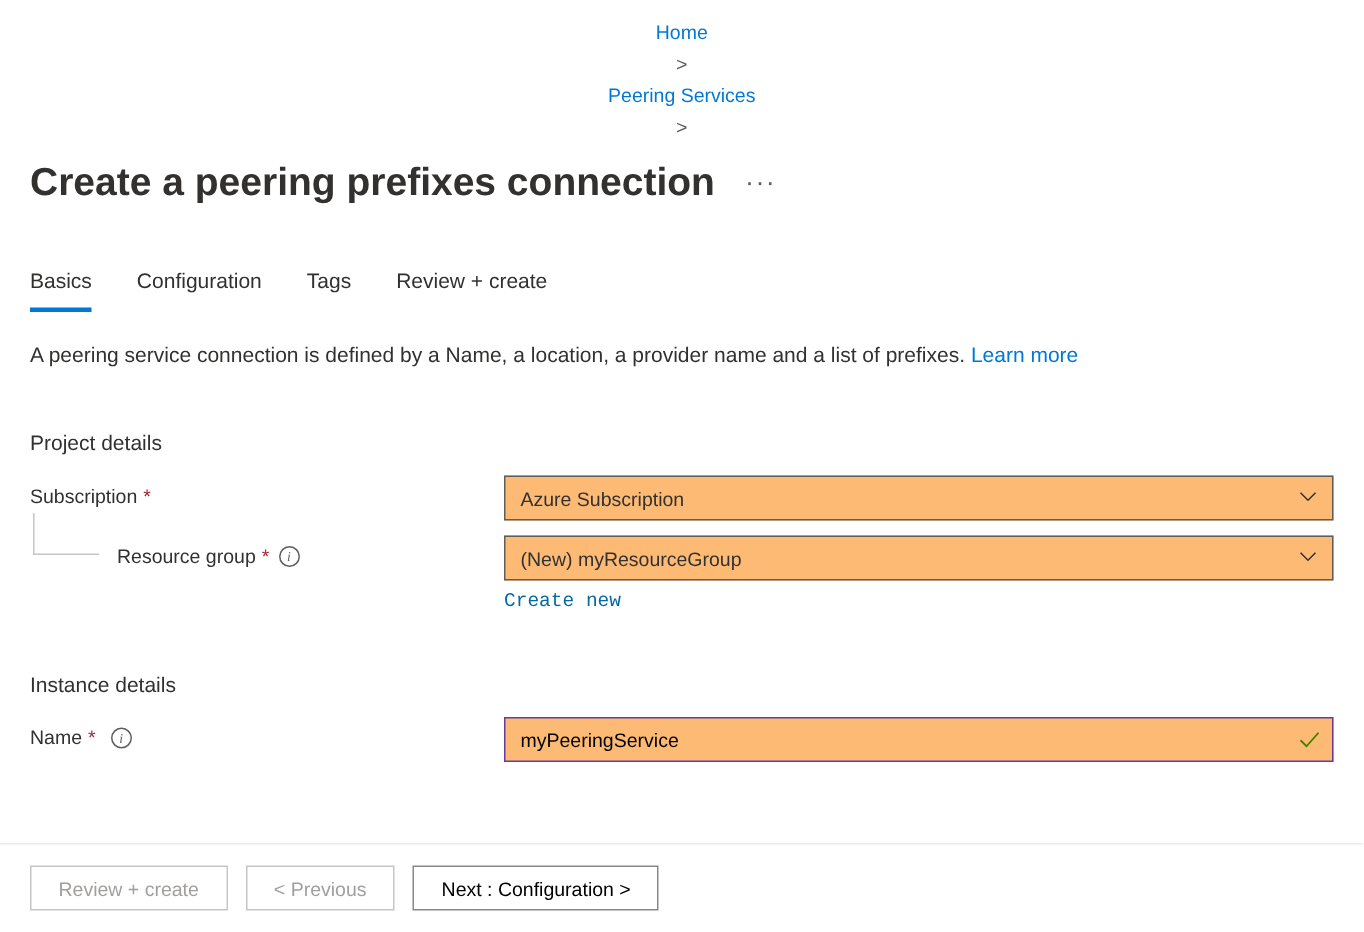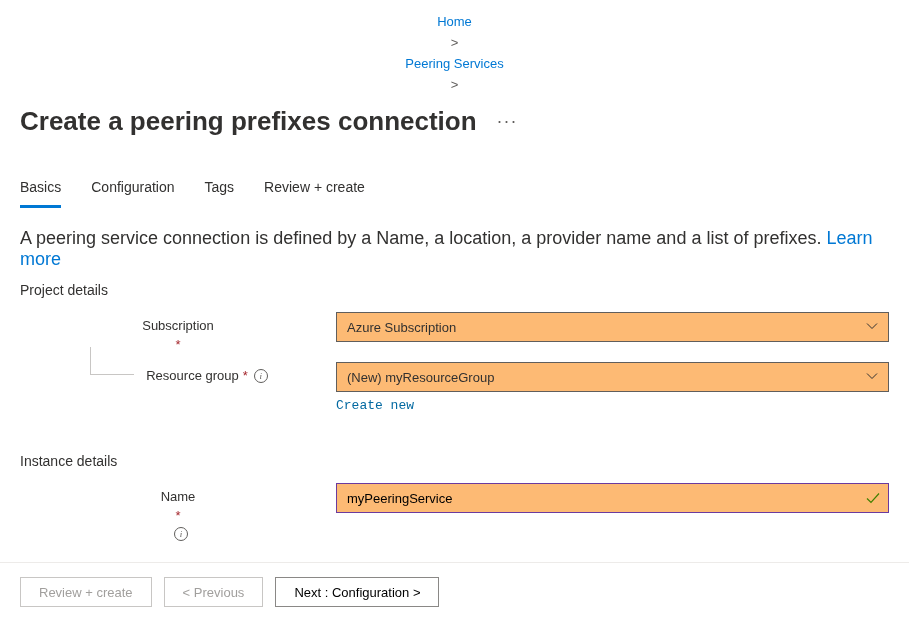--- a/index.html
+++ b/index.html
@@ -15,25 +15,25 @@
     .container { padding: 14px 20px 0 20px; }
     .breadcrumb { display: flex; align-items: center; gap: 6px; font-size: 13px; margin-bottom: 14px; flex-direction: column; }
     .breadcrumb a { color: #0078d4; text-decoration: none; cursor: pointer; }
     .breadcrumb .sep { color: #605e5c; }
     .title-row { display: flex; align-items: center; gap: 20px; margin-bottom: 42px; }
     .title { font-size: 26px; font-weight: 600; color: #323130; }
     .dots { color: #605e5c; font-size: 18px; cursor: pointer; letter-spacing: 1px; }
     .tabs { display: flex; gap: 30px; border-bottom: 0; margin-bottom: 6px; }
     .tab { padding: 0 0 10px 0; font-size: 14px; color: #323130; cursor: pointer; border-bottom: 3px solid transparent; }
     .tab.active { font-weight: 400; border-bottom: 3px solid #0078d4; }
-    .desc-row { font-size: 18px; color: #323130; margin-top: 20px; margin-bottom: 12px; }
+    .desc-row { font-size: 14px; color: #323130; margin-top: 20px; margin-bottom: 43px; }
     .desc-row a { color: #0078d4; text-decoration: none; cursor: pointer; }
     .section-title { font-size: 14px; color: #323130; margin-bottom: 14px; }
     .form-row { display: flex; align-items: flex-start; margin-bottom: 10px; }
-    .label-col { width: 316px; display: flex; align-items: center; gap: 4px; font-size: 13px; color: #323130; padding-top: 6px; flex-direction: column; }
+    .label-col { width: 316px; display: flex; align-items: center; gap: 4px; font-size: 13px; color: #323130; padding-top: 6px; }
     .label-col .req { color: #a4262c; }
     .indent { display: flex; align-items: center; }
     .tree-line {
       width: 44px; height: 28px;
       border-left: 1px solid #c8c6c4;
       border-bottom: 1px solid #c8c6c4;
       margin-top: -30px;
       margin-left: 2px;
       margin-right: 12px;
     }

